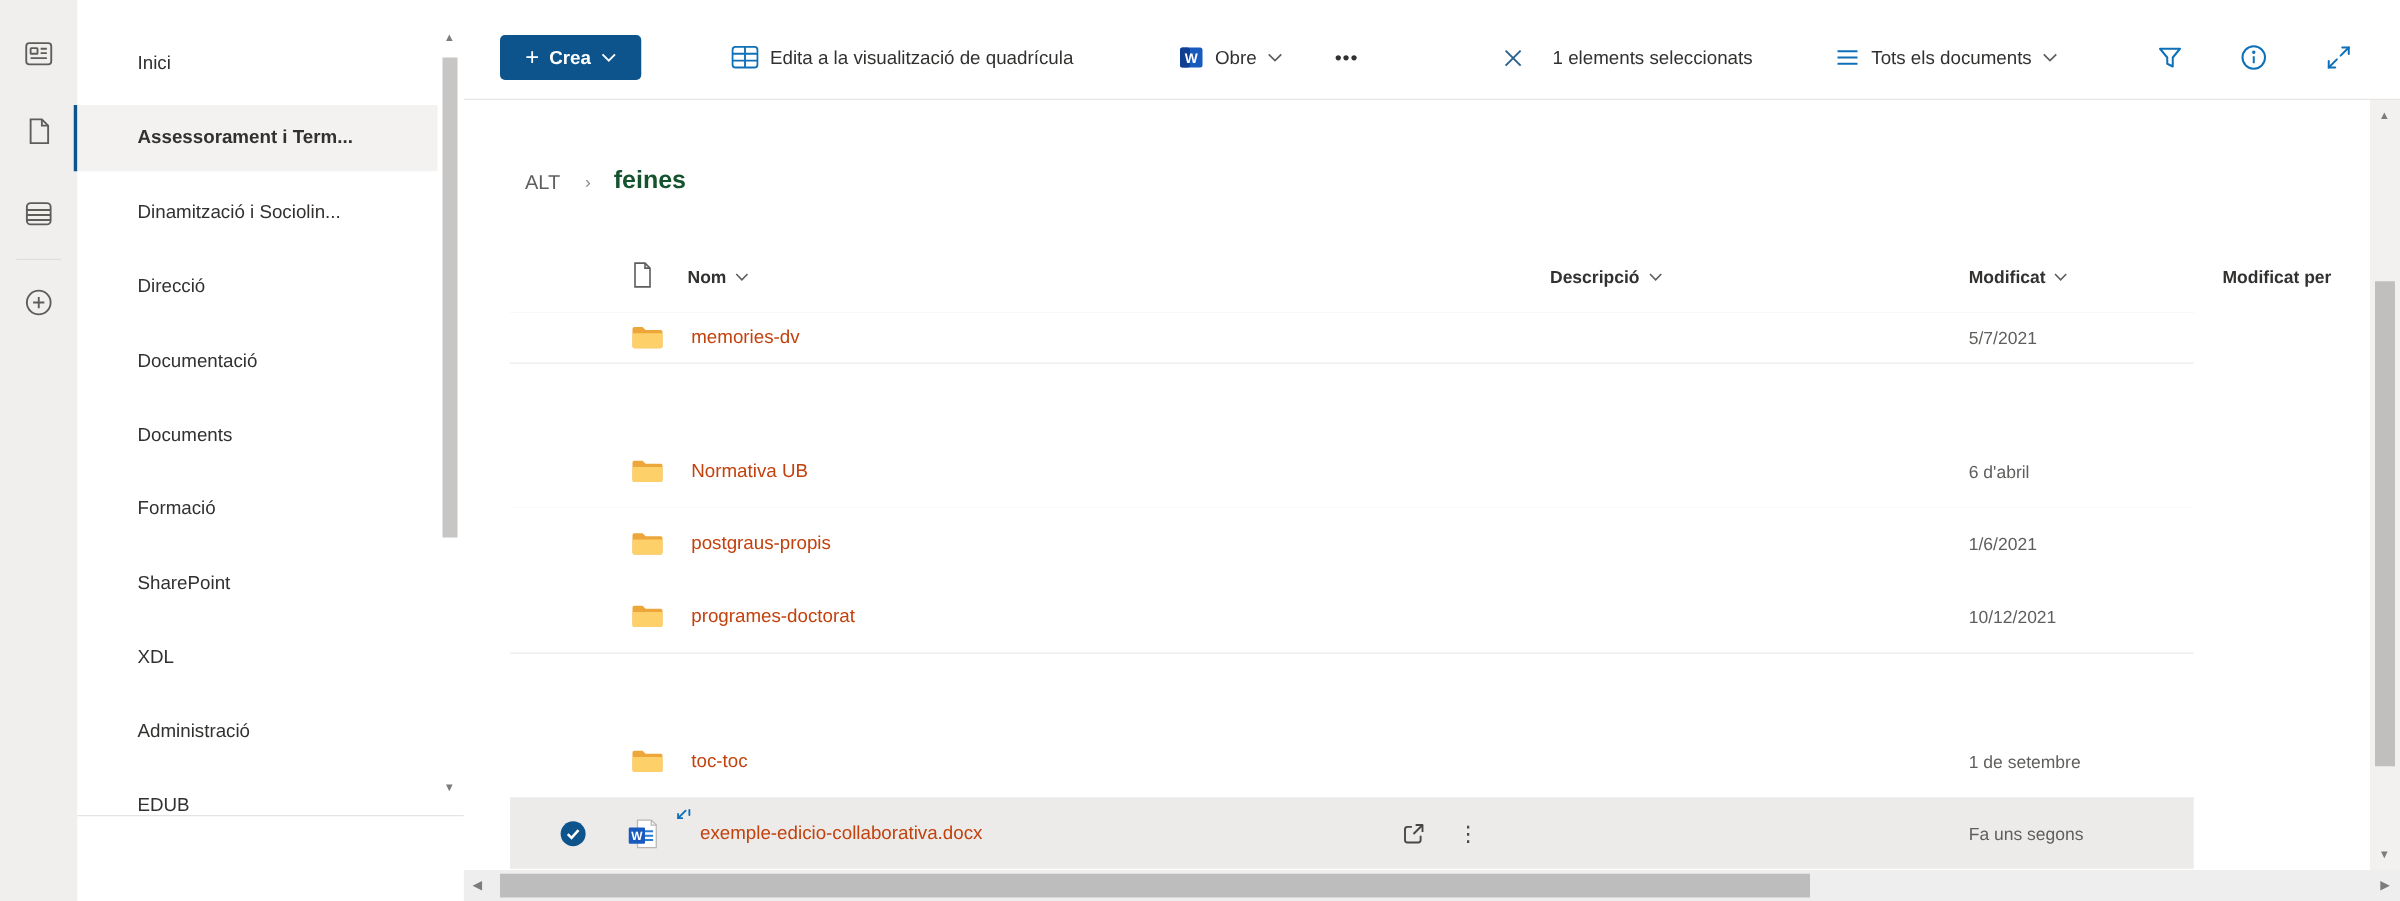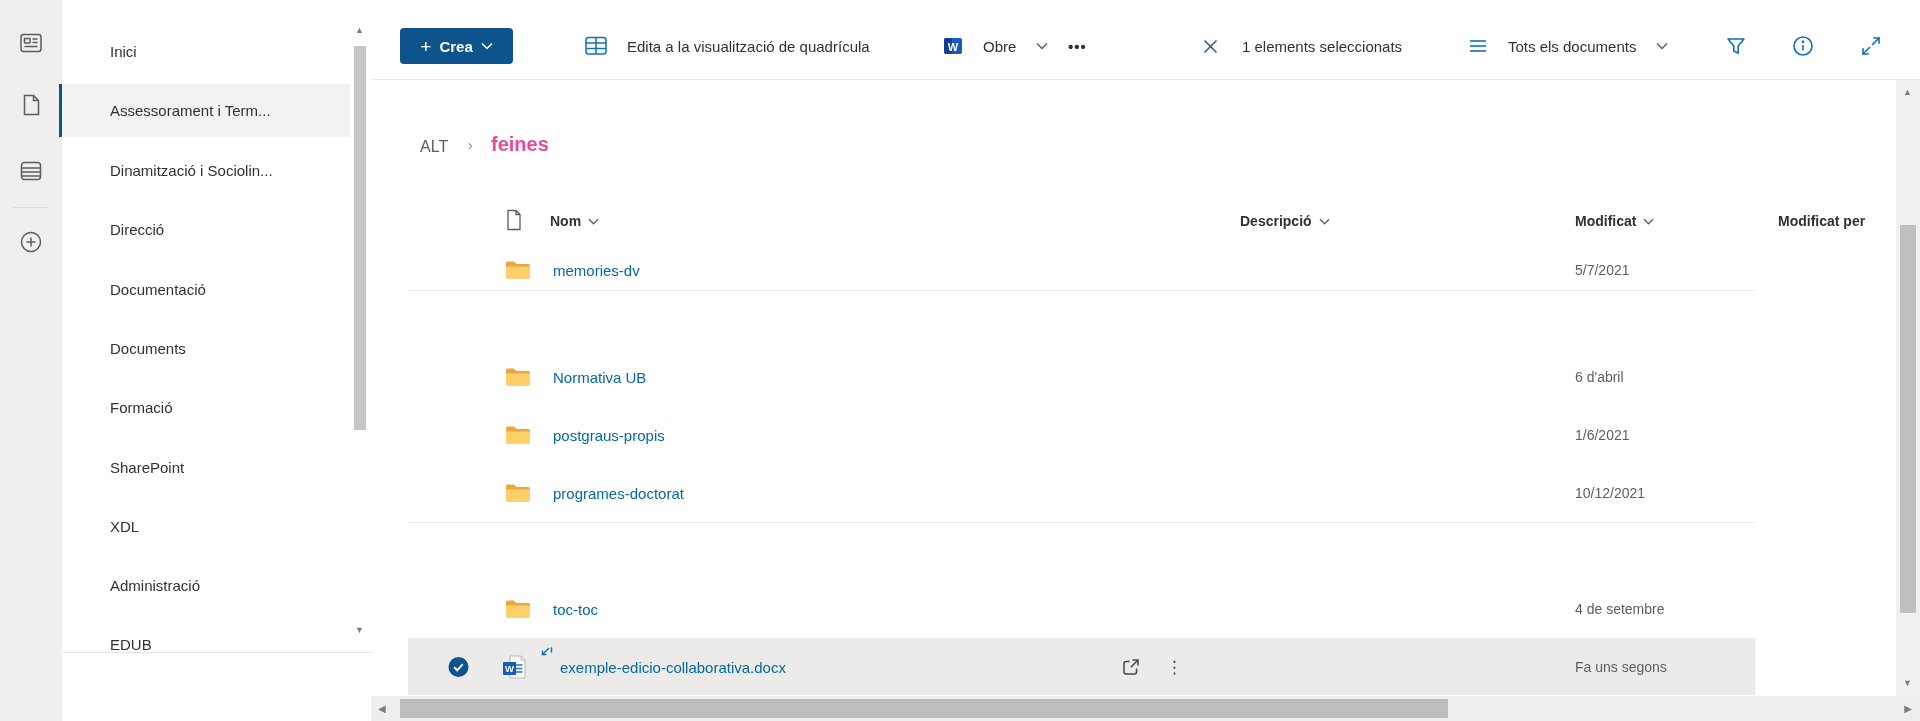--- a/index.html
+++ b/index.html
@@ -9,49 +9,49 @@
   
   #appbar{left:0;top:0;width:62px;height:721px;background:#f0efed;}
   .appicon{position:absolute;left:18px;width:26px;height:26px;cursor:pointer;}
   #appbar-indicator{left:59px;width:3px;top:84px;height:53px;background:#0d548c;}
   #appbar-divider{left:13px;width:36px;top:207px;height:1px;background:#e1dfdd;}
   
   #sidebar{left:62px;top:0;width:309px;height:721px;background:#fff;}
   #sidenav{position:absolute;left:0;top:0;width:309px;height:652px;overflow:hidden;}
   .nav-item{position:absolute;left:48px;transform:translateY(-50%);font-size:15px;color:#323130;
             white-space:nowrap;cursor:pointer;}
-  .nav-item.sel{font-weight:400;}
+  .nav-item.sel{font-weight:700;}
   #nav-sel-bg{left:0;top:84px;width:288px;height:53px;background:#f3f2f1;}
   .sb-arrow{color:#7e7c7a;font-size:9px;line-height:9px;cursor:pointer;}
   #side-scroll{left:288px;top:18px;width:20px;height:630px;}
   #side-thumb{position:absolute;left:4px;top:28px;width:12px;height:384px;background:#c8c6c4;cursor:pointer;}
   #side-divider{left:0;top:652px;width:309px;height:1px;background:#e5e4e2;}
   #classic-link{left:48px;top:658px;width:250px;font-size:15px;line-height:21px;color:#0a66b2;cursor:pointer;}
   
   #toolbar-border{left:371px;top:79px;width:1549px;height:1px;background:#e8e7e5;}
-  .tb-item{position:absolute;top:30px;height:32px;display:flex;align-items:center;gap:20px;
+  .tb-item{position:absolute;top:30px;height:32px;display:flex;align-items:center;gap:9px;
            font-size:15px;color:#323130;cursor:pointer;white-space:nowrap;}
   #btn-crea{left:400px;top:28px;width:113px;height:36px;background:#0d548c;border-radius:4px;
             display:flex;align-items:center;justify-content:center;gap:8px;color:#fff;
             font-size:15px;font-weight:700;cursor:pointer;}
   #btn-crea .plus{font-size:19px;font-weight:400;line-height:19px;}
   .chev{flex:0 0 auto;}
   
   #bc-root{left:420px;top:138px;font-size:16px;color:#605e5c;cursor:pointer;}
   #bc-sep{left:468px;top:137px;font-size:14px;color:#8a8886;}
-  #bc-current{left:491px;top:133px;font-size:20px;font-weight:700;color:#ec4899;}
+  #bc-current{left:491px;top:133px;font-size:20px;font-weight:700;color:#14532d;}
   
   .hcol{position:absolute;top:213px;display:flex;align-items:center;gap:7px;font-size:14px;
         font-weight:700;color:#323130;cursor:pointer;white-space:nowrap;}
   #hdr-underline{left:408px;top:250px;width:1347px;height:1px;background:#e5e4e2;}
   
   .lrow{position:absolute;left:408px;width:1347px;border-bottom:1px solid #edebe9;cursor:pointer;background:#fff;}
   .lrow.sel{background:#edebe9;border-bottom:none;}
   .ficon{position:absolute;top:50%;transform:translateY(-50%);}
-  .rname{position:absolute;left:145px;top:50%;transform:translateY(-50%);font-size:15px;color:#0369a1;white-space:nowrap;}
+  .rname{position:absolute;left:145px;top:50%;transform:translateY(-50%);font-size:15px;color:#c2410c;white-space:nowrap;}
   .rdate{position:absolute;left:1167px;top:50%;transform:translateY(-50%);font-size:14px;color:#605e5c;white-space:nowrap;}
   .rowbtn{position:absolute;top:50%;transform:translateY(-50%);cursor:pointer;}
   .ellip{font-size:17px;color:#484644;letter-spacing:0;}
   
   #vscroll{left:1896px;top:80px;width:24px;height:616px;background:#f2f1f0;text-align:center;}
   #vthumb{position:absolute;left:4px;top:145px;width:16px;height:388px;background:#c1bfbd;cursor:pointer;}
   #hscroll{left:371px;top:696px;width:1525px;height:25px;background:#eeeeee;}
   #hthumb{position:absolute;left:29px;top:3px;width:1048px;height:19px;background:#bdbdbd;cursor:pointer;}
   #corner{left:1896px;top:696px;width:24px;height:25px;background:#eeeeee;text-align:center;}
   .h-arrow{color:#7e7c7a;font-size:10px;line-height:25px;cursor:pointer;}
@@ -251,21 +251,21 @@
     </svg>
     <span class="rname">programes-doctorat</span>
     <span class="rdate">10/12/2021</span>
   </div>
   <div class="lrow" style="top:580px;height:58px">
     <svg class="ficon" style="left:97px" width="26" height="21" viewBox="0 0 26 21">
       <path d="M1 3.5 A1.5 1.5 0 0 1 2.5 2 H9 L11.5 4.5 H23.5 A1.5 1.5 0 0 1 25 6 V17.5 A1.5 1.5 0 0 1 23.5 19 H2.5 A1.5 1.5 0 0 1 1 17.5 Z" fill="#eda63a"></path>
       <path d="M1 7 H25 V17.5 A1.5 1.5 0 0 1 23.5 19 H2.5 A1.5 1.5 0 0 1 1 17.5 Z" fill="#fdd06a"></path>
     </svg>
     <span class="rname">toc-toc</span>
-    <span class="rdate">4 de setembre</span>
+    <span class="rdate">1 de setembre</span>
   </div>
 
   <div class="lrow sel" style="top:638px;height:57px">
     <svg class="rowbtn" style="left:40px" width="21" height="21" viewBox="0 0 21 21">
       <circle cx="10.5" cy="10.5" r="10" fill="#0d548c"></circle>
       <polyline points="6.2,10.8 9.2,13.8 14.8,7.6" fill="none" stroke="#ffffff" stroke-width="2"></polyline>
     </svg>
     <svg class="ficon" style="left:94px" width="26" height="26" viewBox="0 0 26 26">
       <path d="M8 2 H19 L23 6 V24 H8 Z" fill="#ffffff" stroke="#b8b6b4" stroke-width="1"></path>
       <path d="M19 2 V6 H23" fill="none" stroke="#b8b6b4" stroke-width="1"></path>

